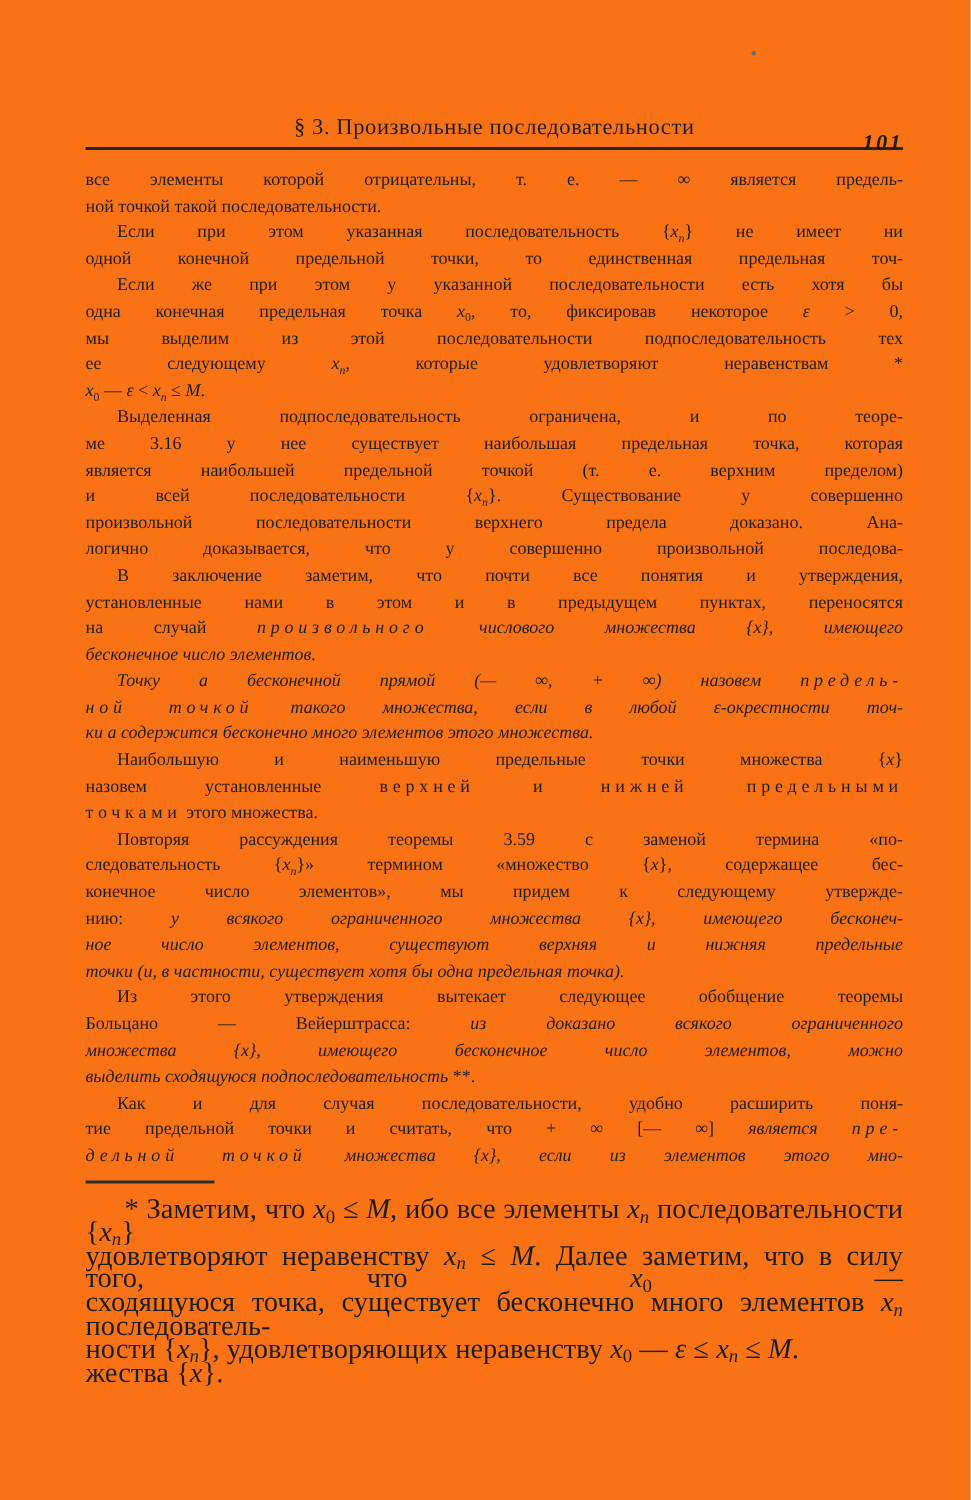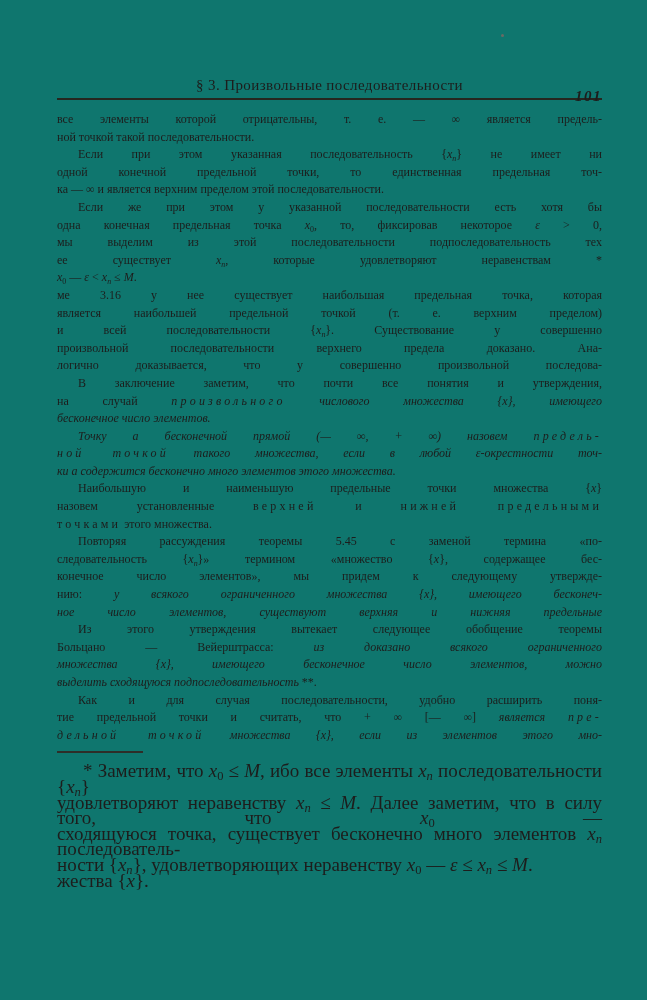--- a/index.html
+++ b/index.html
@@ -1,19 +1,19 @@
 <!DOCTYPE html>
 <html><head>
 <meta charset="utf-8">
 <style>
   html,body{margin:0;padding:0;background:#e9e8e2;}
   .page{
     position:relative;
     width:647px;height:1000px;
-    background:#0f766e;
+    background:#f97316;
     font-family:"Liberation Serif",serif;
     color:#1d1d1c;
     overflow:hidden;
   }
   .content{position:absolute;left:57px;top:77px;width:545px;}
   .header{position:relative;height:19px;font-size:15px;text-align:center;letter-spacing:.4px;white-space:nowrap;}
   .pagenum{position:absolute;right:0;top:11px;font-weight:bold;letter-spacing:1.5px;font-style:italic;}
   .rule{border-top:2px solid #26261f;margin-top:2px;}
   .bodytext{margin-top:11px;font-size:12px;line-height:17.6px;}
   .line{text-align:justify;text-align-last:justify;white-space:normal;}
@@ -37,45 +37,47 @@
     <div class="header">
       <span>§ 3. Произвольные последовательности</span>
       <span class="pagenum">101</span>
     </div>
     <div class="rule"></div>
     <div class="bodytext" id="body-lines">
         <div class="line"><span class="n">все элементы которой отрицательны, т. е. — ∞ является предель-</span></div>
         <div class="line end"><span class="n">ной точкой такой последовательности.</span></div>
         <div class="line indent"><span class="n">Если при этом указанная последовательность {</span><span class="i">x</span><sub class="i">n</sub><span class="n">} не имеет ни</span></div>
         <div class="line"><span class="n">одной конечной предельной точки, то единственная предельная точ-</span></div>
-        <div class="line end"><span class="n">ка — ∞ и является верхним пределом этой последовательности.</span></div>
         <div class="line indent"><span class="n">Если же при этом у указанной последовательности есть хотя бы</span></div>
         <div class="line"><span class="n">одна конечная предельная точка </span><span class="i">x</span><sub>0</sub><span class="n">, то, фиксировав некоторое </span><span class="i">ε</span><span class="n"> &gt; 0,</span></div>
         <div class="line"><span class="n">мы выделим из этой последовательности подпоследовательность тех</span></div>
-        <div class="line"><span class="n">ее существует </span><span class="i">x</span><sub class="i">n</sub><span class="n">, которые удовлетворяют неравенствам *</span></div>
+        <div class="line"><span class="n">ее следующему </span><span class="i">x</span><sub class="i">n</sub><span class="n">, которые удовлетворяют неравенствам *</span></div>
         <div class="line end"><span class="i">x</span><sub>0</sub><span class="n"> — </span><span class="i">ε</span><span class="n"> &lt; </span><span class="i">x</span><sub class="i">n</sub><span class="n"> ≤ </span><span class="i">M</span><span class="n">.</span></div>
+        <div class="line indent"><span class="n">Выделенная подпоследовательность ограничена, и по теоре-</span></div>
         <div class="line"><span class="n">ме 3.16 у нее существует наибольшая предельная точка, которая</span></div>
         <div class="line"><span class="n">является наибольшей предельной точкой (т. е. верхним пределом)</span></div>
         <div class="line"><span class="n">и всей последовательности {</span><span class="i">x</span><sub class="i">n</sub><span class="n">}. Существование у совершенно</span></div>
         <div class="line"><span class="n">произвольной последовательности верхнего предела доказано. Ана-</span></div>
         <div class="line"><span class="n">логично доказывается, что у совершенно произвольной последова-</span></div>
         <div class="line indent"><span class="n">В заключение заметим, что почти все понятия и утверждения,</span></div>
+        <div class="line"><span class="n">установленные нами в этом и в предыдущем пунктах, переносятся</span></div>
         <div class="line"><span class="n">на случай </span><span class="isp">произвольного</span><span class="i"> числового множества {x}, имеющего</span></div>
         <div class="line end"><span class="i">бесконечное число элементов.</span></div>
         <div class="line indent"><span class="i">Точку a бесконечной прямой (— ∞, + ∞) назовем </span><span class="isp">предель-</span></div>
         <div class="line"><span class="isp">ной точкой</span><span class="i"> такого множества, если в любой ε-окрестности точ-</span></div>
         <div class="line end"><span class="i">ки a содержится бесконечно много элементов этого множества.</span></div>
         <div class="line indent"><span class="n">Наибольшую и наименьшую предельные точки множества {</span><span class="i">x</span><span class="n">}</span></div>
         <div class="line"><span class="n">назовем установленные </span><span class="sp">верхней</span><span class="n"> и </span><span class="sp">нижней</span><span class="n"> </span><span class="sp">предельными</span></div>
         <div class="line end"><span class="sp">точками</span><span class="n"> этого множества.</span></div>
-        <div class="line indent"><span class="n">Повторяя рассуждения теоремы 5.45 с заменой термина «по-</span></div>
+        <div class="line indent"><span class="n">Повторяя рассуждения теоремы 3.59 с заменой термина «по-</span></div>
         <div class="line"><span class="n">следовательность {</span><span class="i">x</span><sub class="i">n</sub><span class="n">}» термином «множество {</span><span class="i">x</span><span class="n">}, содержащее бес-</span></div>
         <div class="line"><span class="n">конечное число элементов», мы придем к следующему утвержде-</span></div>
         <div class="line"><span class="n">нию: </span><span class="i">у всякого ограниченного множества {x}, имеющего бесконеч-</span></div>
         <div class="line"><span class="i">ное число элементов, существуют верхняя и нижняя предельные</span></div>
+        <div class="line end"><span class="i">точки (и, в частности, существует хотя бы одна предельная точка).</span></div>
         <div class="line indent"><span class="n">Из этого утверждения вытекает следующее обобщение теоремы</span></div>
         <div class="line"><span class="n">Больцано — Вейерштрасса: </span><span class="i">из доказано всякого ограниченного</span></div>
         <div class="line"><span class="i">множества {x}, имеющего бесконечное число элементов, можно</span></div>
         <div class="line end"><span class="i">выделить сходящуюся подпоследовательность</span><span class="n"> **.</span></div>
         <div class="line indent"><span class="n">Как и для случая последовательности, удобно расширить поня-</span></div>
         <div class="line"><span class="n">тие предельной точки и считать, что + ∞ [— ∞] </span><span class="i">является </span><span class="isp">пре-</span></div>
         <div class="line"><span class="isp">дельной точкой</span><span class="i"> множества {x}, если из элементов этого мно-</span></div>
       </div>
     <div class="fnsep"></div>
     <div class="footnotes" id="footnote-lines">

